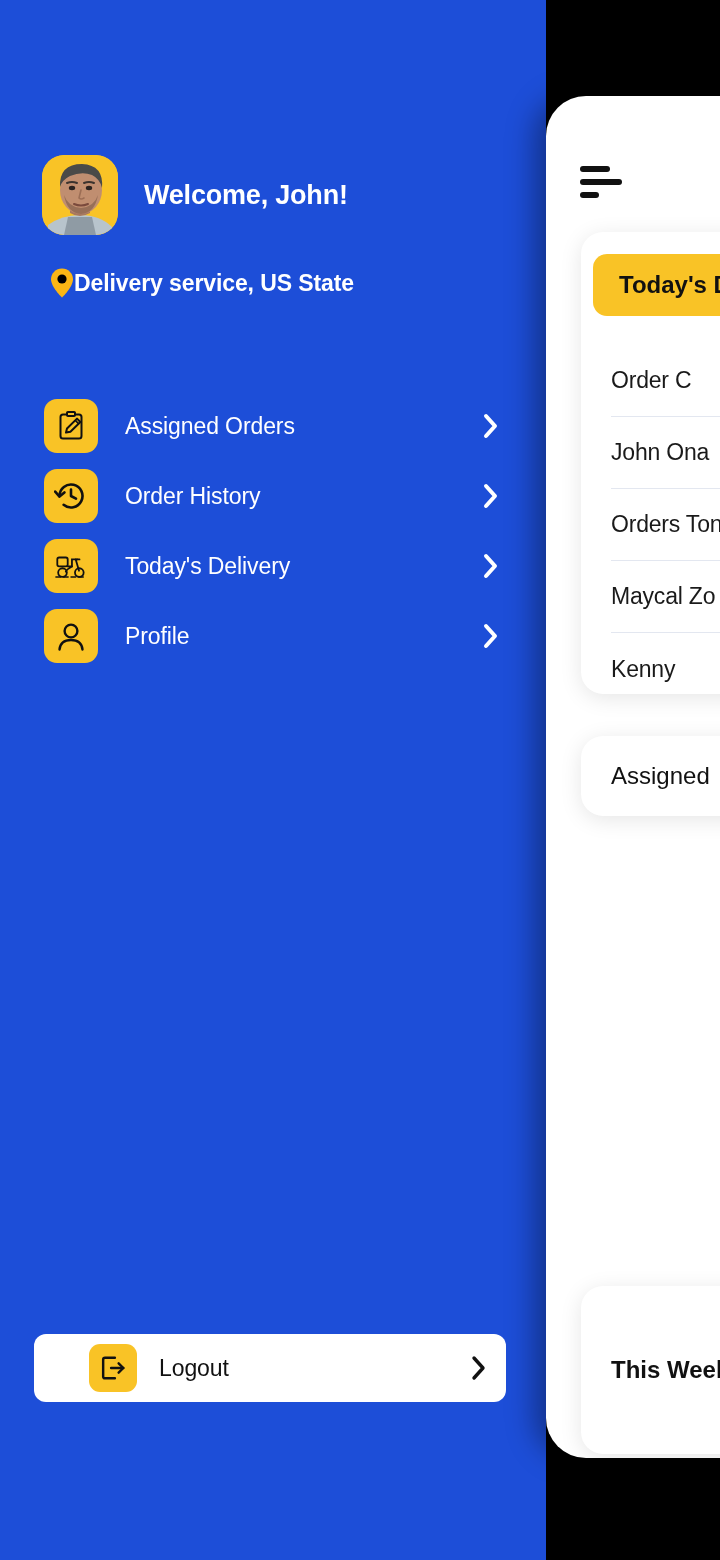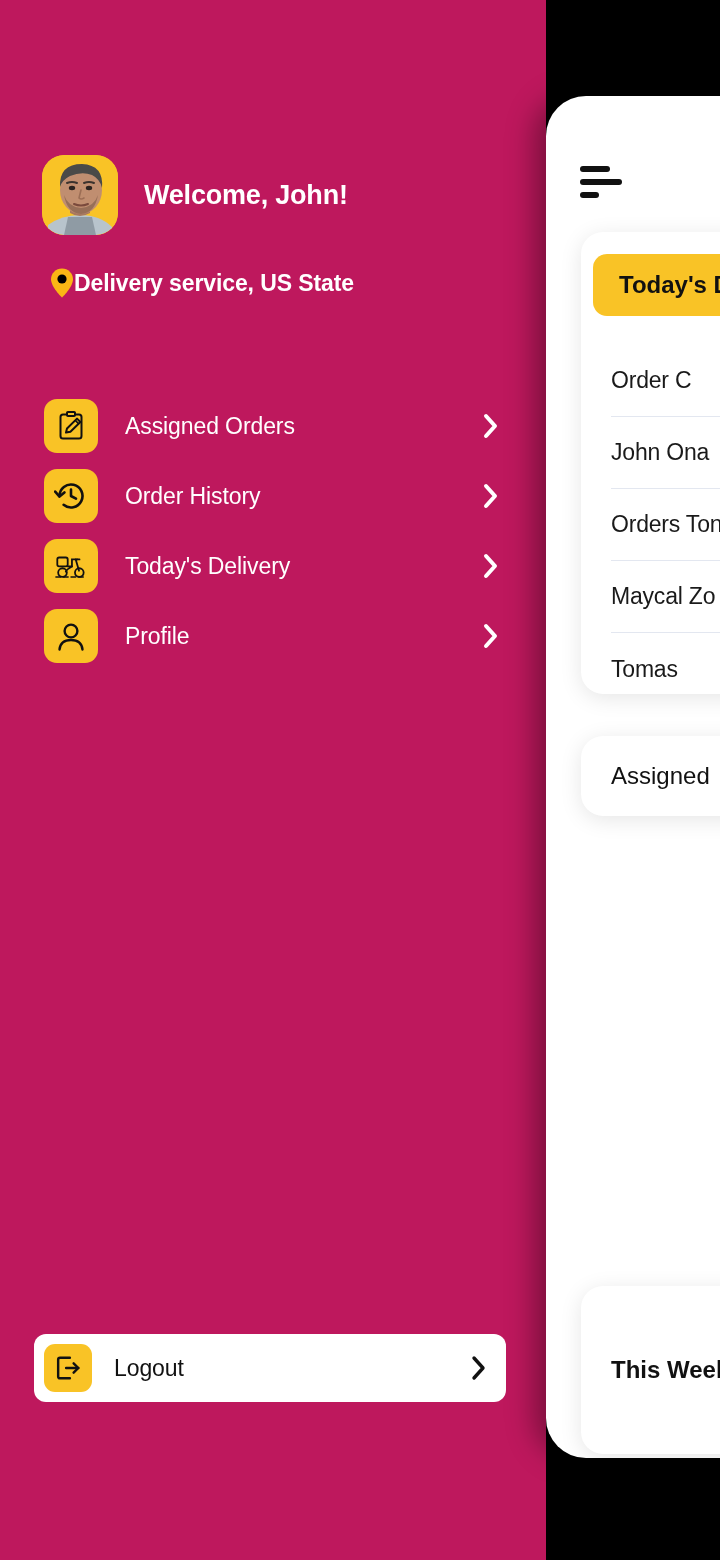--- a/index.html
+++ b/index.html
@@ -14,21 +14,21 @@
     width:720px; height:1560px;
     background:#000000;
     overflow:hidden;
   }
 
   
   #drawer {
     position:absolute;
     left:0; top:0;
     width:546px; height:1560px;
-    background:#be185d;
+    background:#1d4ed8;
     z-index:1;
   }
 
   
   .profile-row {
     position:absolute;
     left:42px; top:155px;
     display:flex; align-items:center; gap:26px;
   }
   .avatar {
@@ -98,20 +98,21 @@
 
   
   #logout {
     position:absolute;
     left:34px; top:1334px;
     width:472px; height:68px;
     background:#ffffff;
     border-radius:12px;
     display:flex; align-items:center;
     cursor:pointer;
+    padding-left:45px;
   }
   #logout .nav-icon { margin-left:10px; width:48px; height:48px; border-radius:11px; }
   #logout .nav-label { color:#111111; margin-left:22px; font-size:23px; }
   #logout .nav-chevron { right:18px; }
 
   
   #main-panel {
     position:absolute;
     left:546px; top:96px;
     width:210px; height:1362px;
@@ -369,21 +370,21 @@
         <div class="delivery-row">
           <span class="delivery-name">John Ona</span>
         </div>
         <div class="delivery-row">
           <span class="delivery-name">Orders Ton</span>
         </div>
         <div class="delivery-row">
           <span class="delivery-name">Maycal Zo</span>
         </div>
         <div class="delivery-row">
-          <span class="delivery-name">Tomas</span>
+          <span class="delivery-name">Kenny</span>
         </div>
       </div>
     </div>
 
     <div class="card" id="assigned-card">
       <span class="card-title">Assigned</span>
     </div>
 
     <div class="card" id="week-card">
       <span class="card-title">This Week

